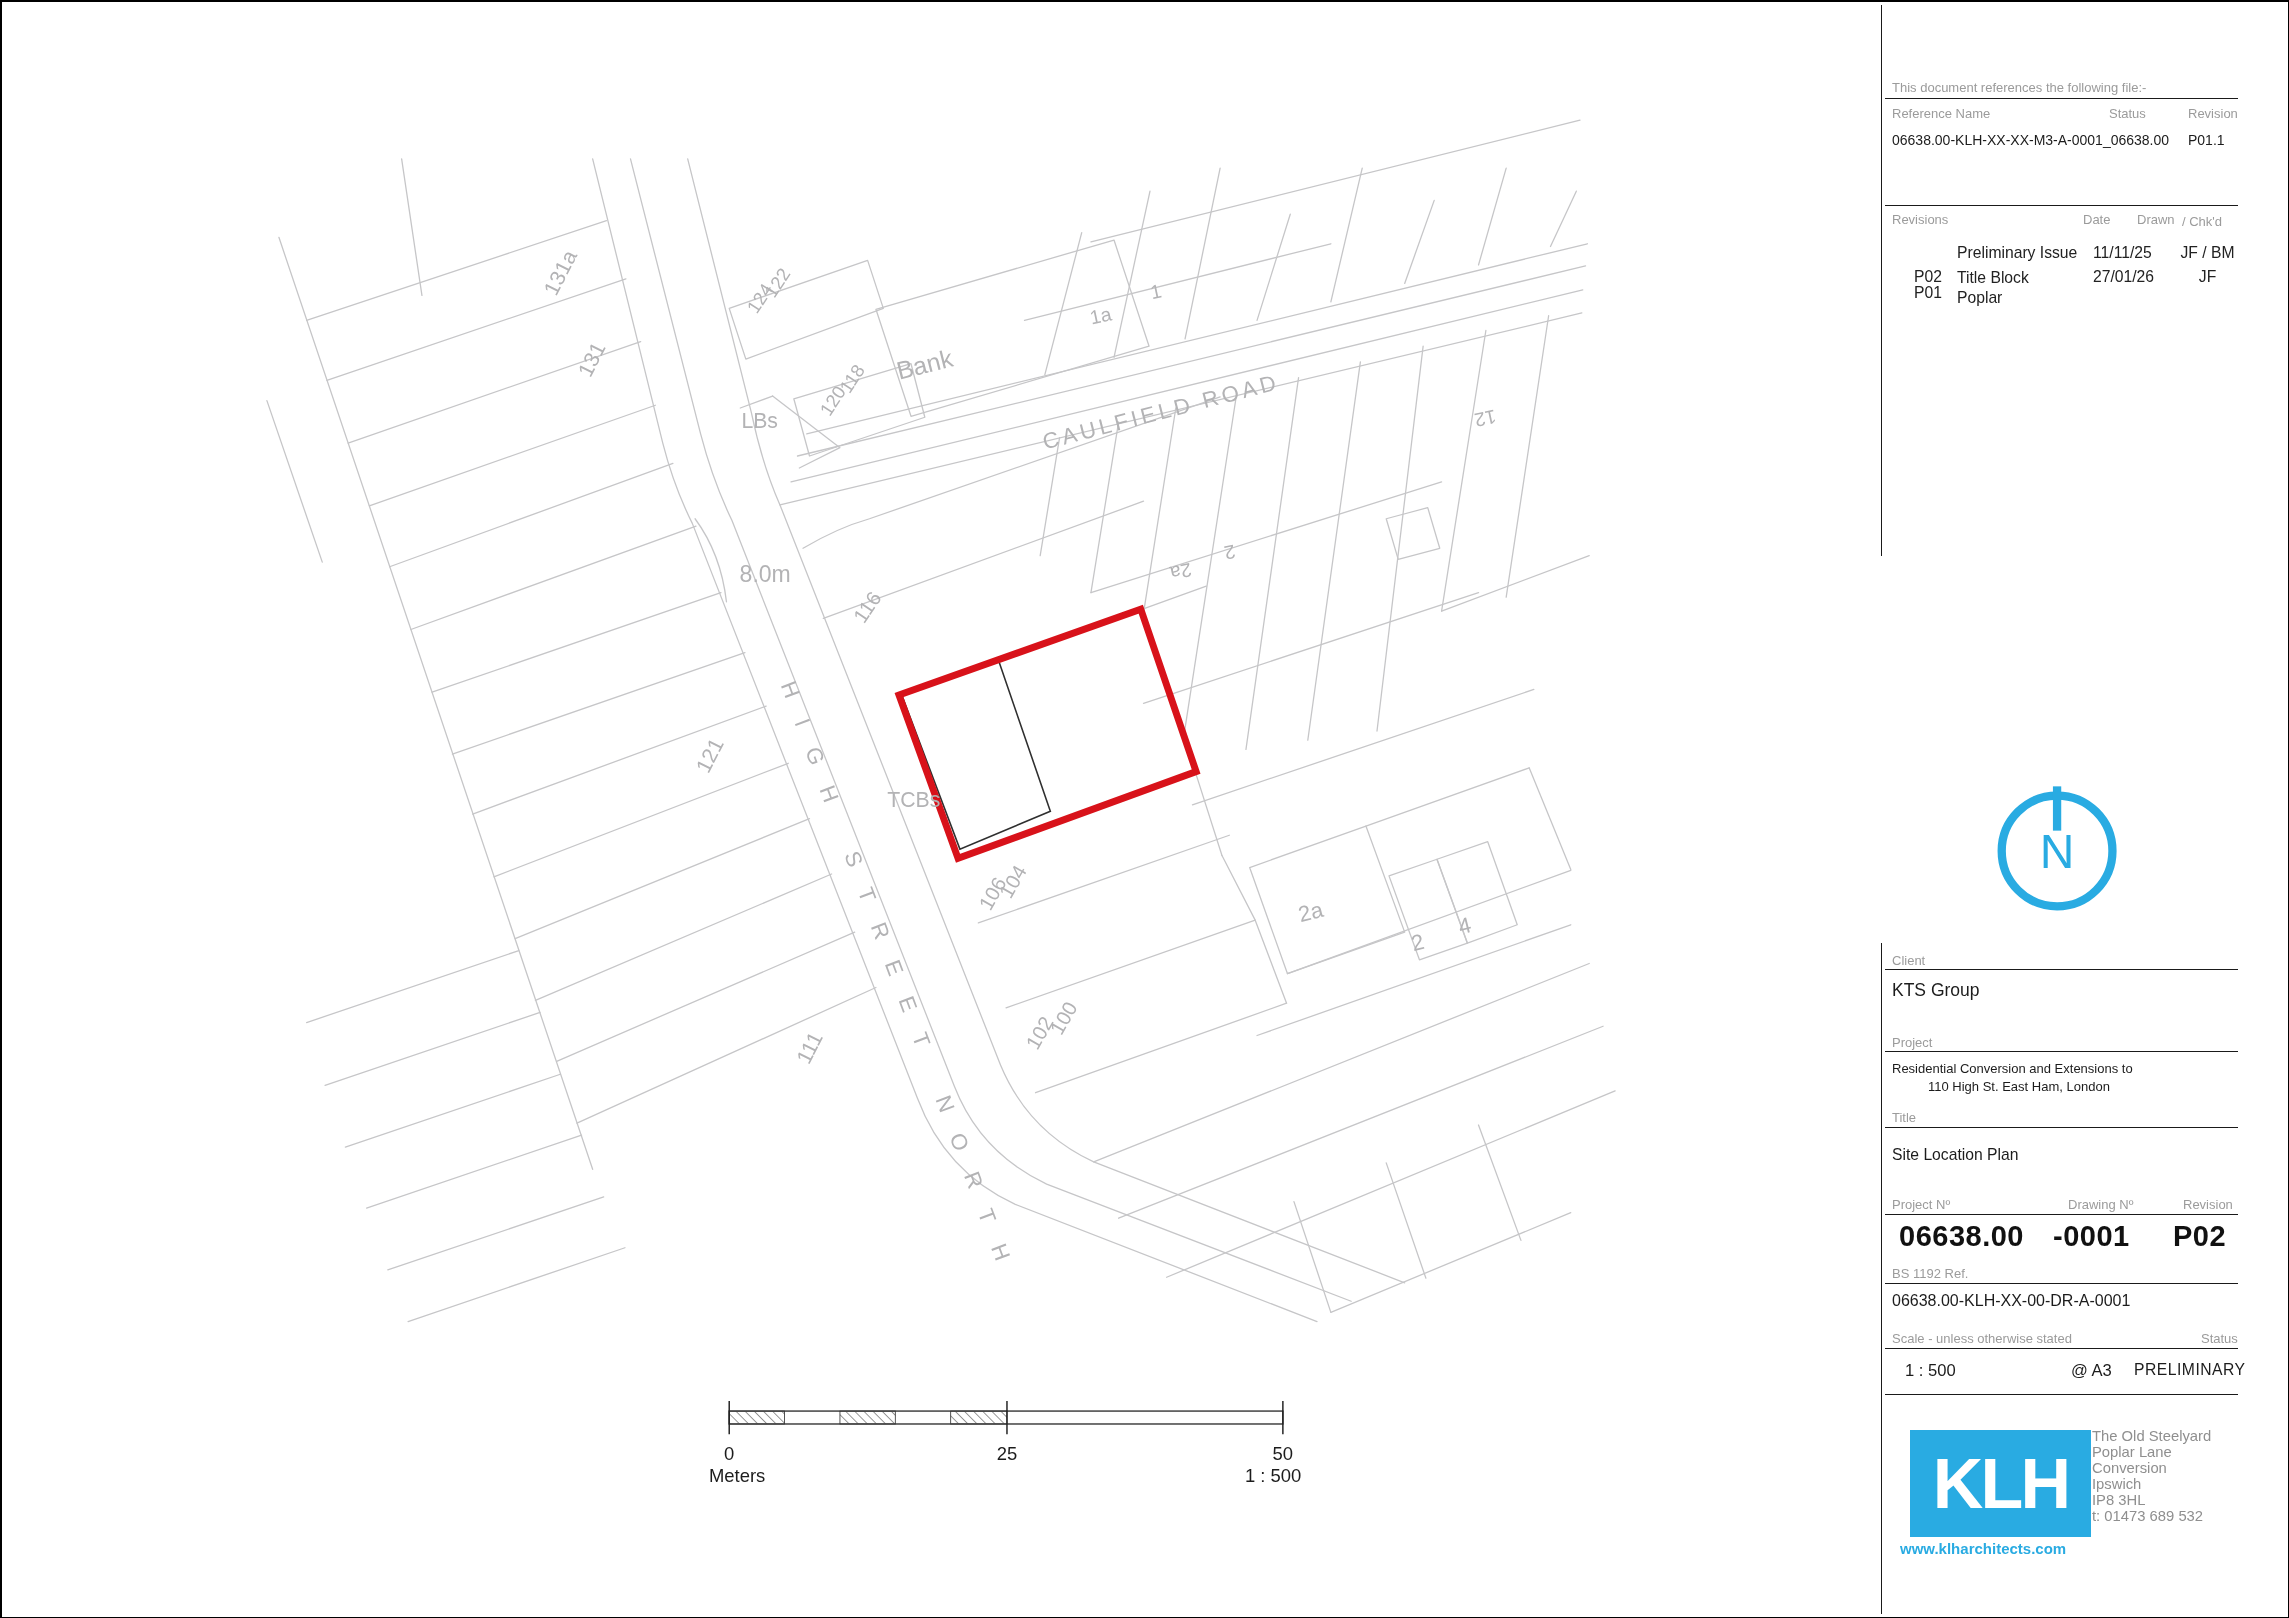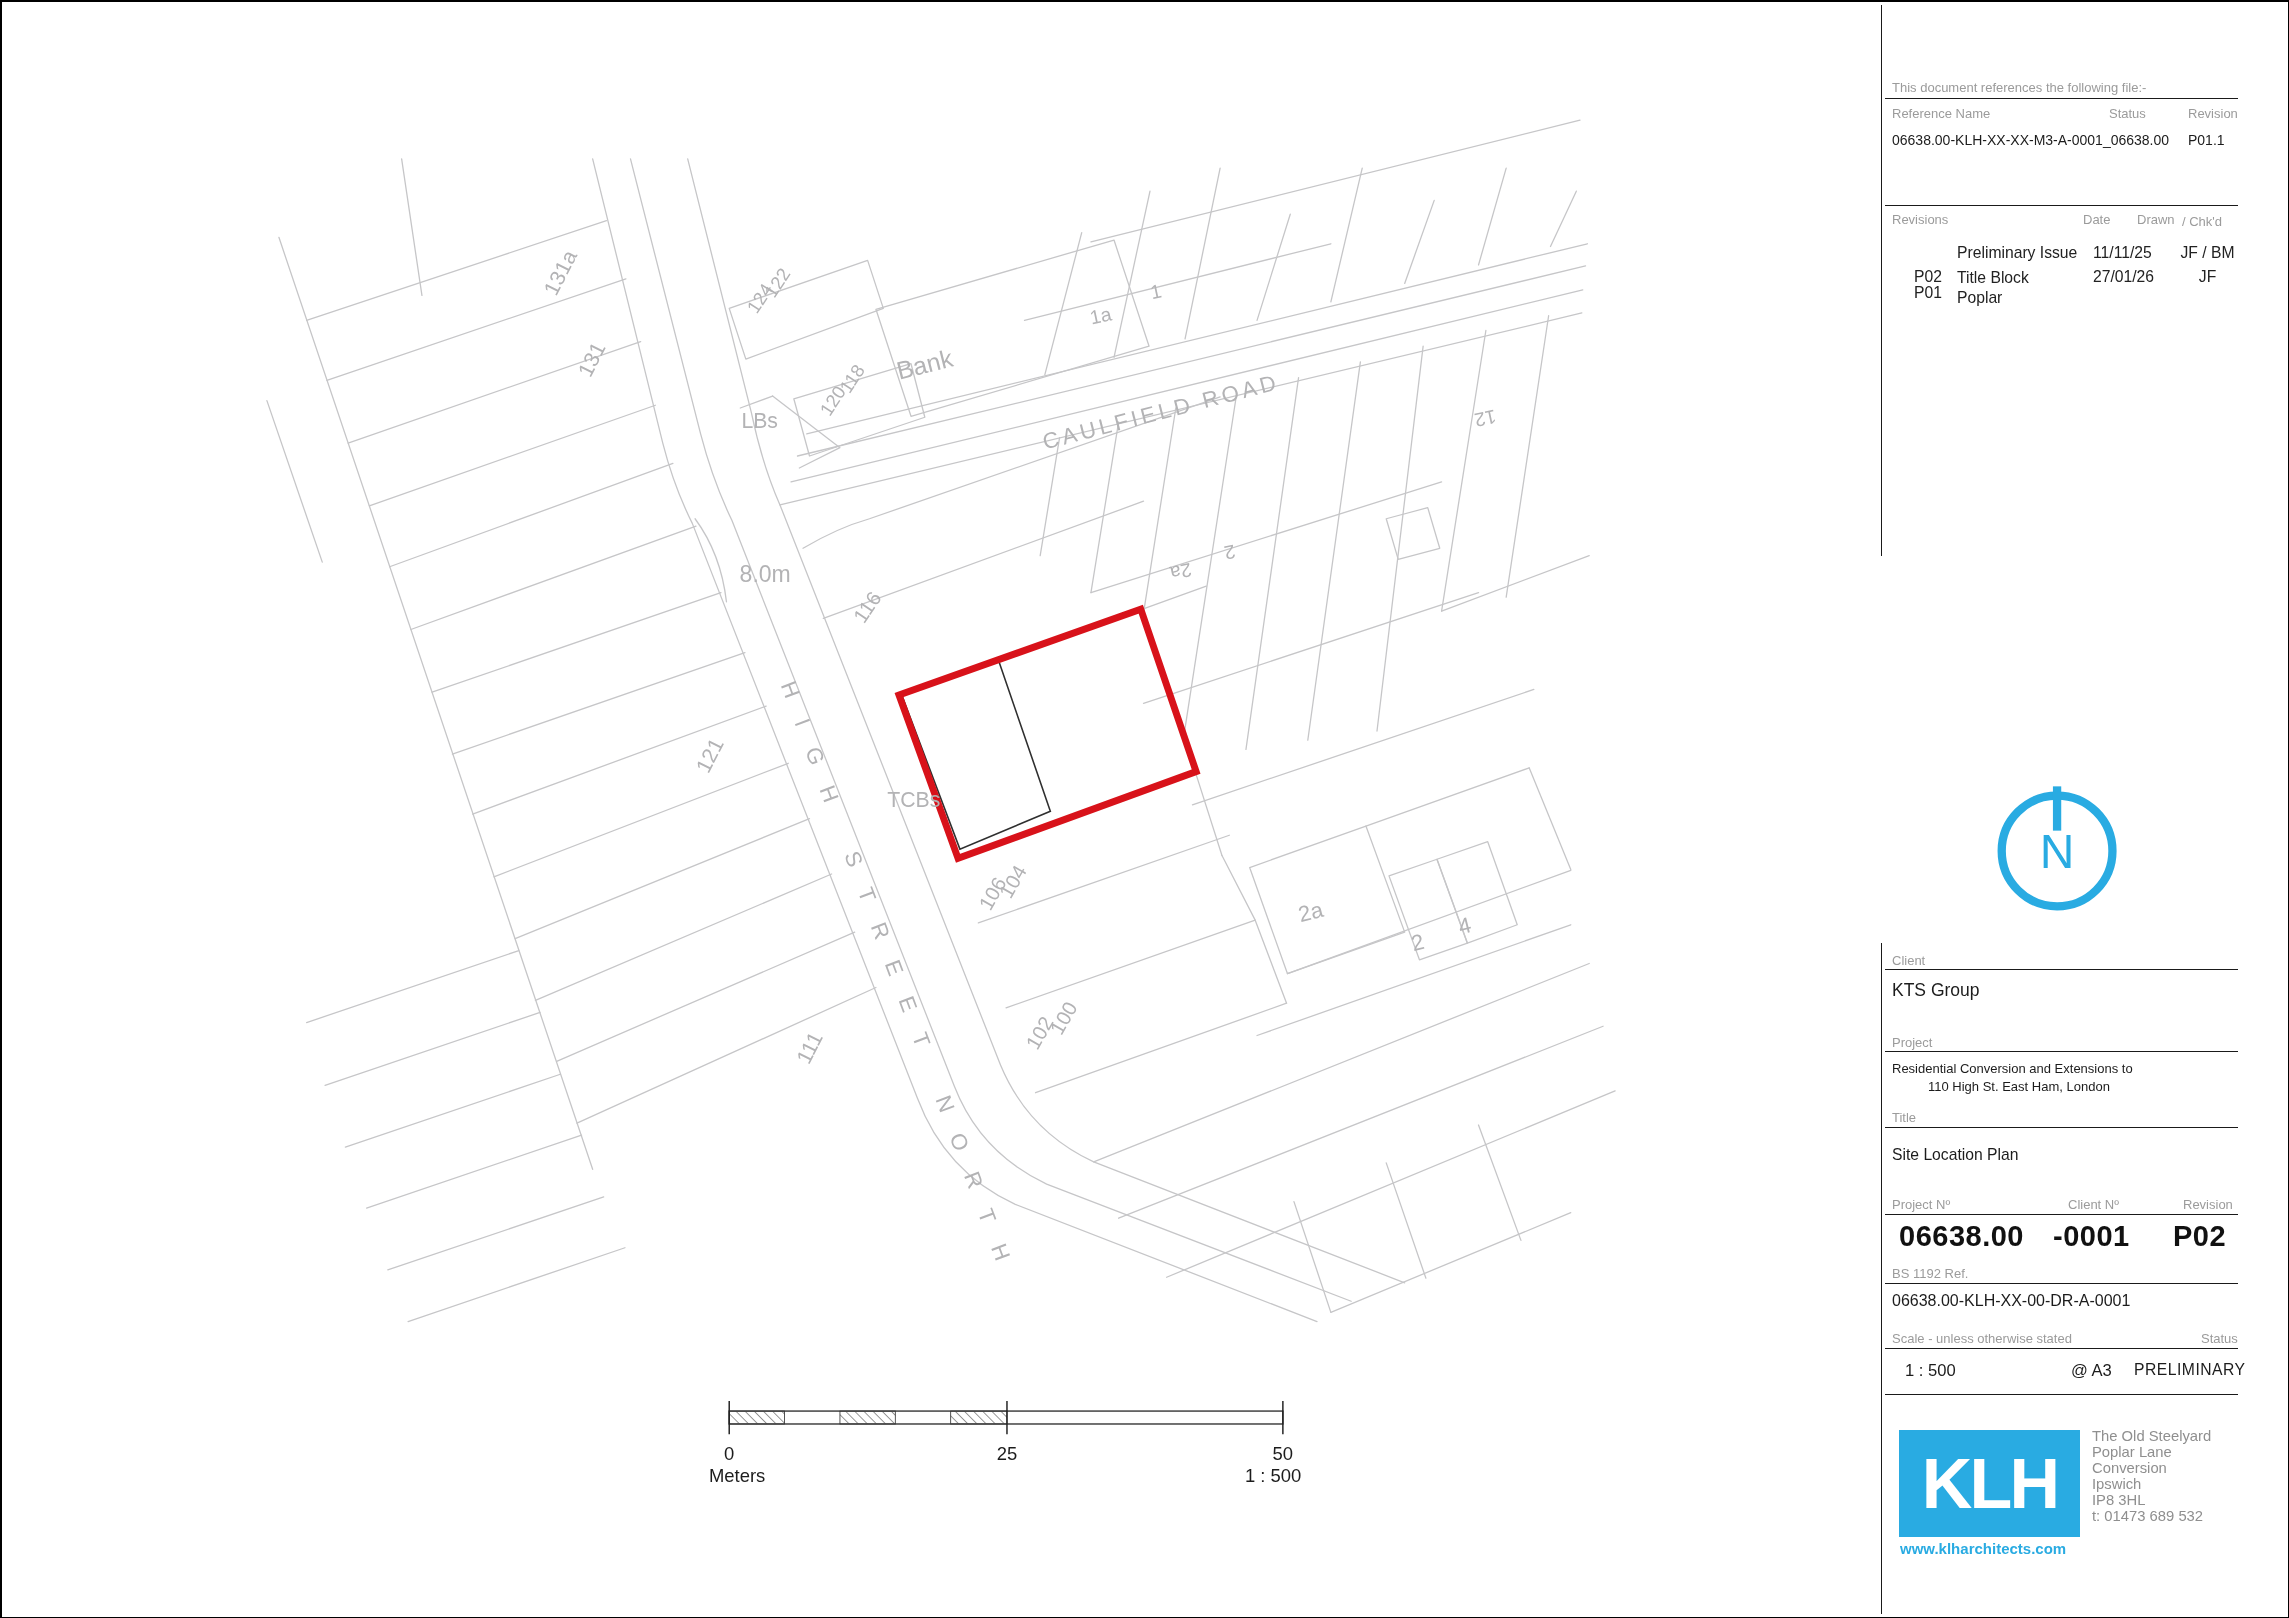--- a/index.html
+++ b/index.html
@@ -227,40 +227,40 @@
   <div class="lbl" style="left:1890px;top:1033px;">Project</div>
   <div class="rule" style="top:1049px;"></div>
   <div class="val proj-val" style="left:1890px;top:1058px;">Residential Conversion and Extensions to</div>
   <div class="val proj-val" style="left:1890px;top:1076px;margin-left:36px;">110 High St. East Ham, London</div>
 
   <div class="lbl" style="left:1890px;top:1108px;">Title</div>
   <div class="rule" style="top:1125px;"></div>
   <div class="val" style="left:1890px;top:1144px;">Site Location Plan</div>
 
   <div class="lbl" style="left:1890px;top:1195px;">Project Nº</div>
-  <div class="lbl" style="left:2066px;top:1195px;">Client Nº</div>
+  <div class="lbl" style="left:2066px;top:1195px;">Drawing Nº</div>
   <div class="lbl" style="left:2181px;top:1195px;">Revision</div>
   <div class="rule" style="top:1212px;"></div>
   <div class="big-num" style="left:1897px;">06638.00</div>
   <div class="big-num" style="left:2051px;">-0001</div>
   <div class="big-num" style="left:2171px;">P02</div>
 
   <div class="lbl" style="left:1890px;top:1264px;">BS 1192 Ref.</div>
   <div class="rule" style="top:1281px;"></div>
   <div class="val" style="left:1890px;top:1290px;font-size:16px;">06638.00-KLH-XX-00-DR-A-0001</div>
 
   <div class="lbl" style="left:1890px;top:1329px;">Scale - unless otherwise stated</div>
   <div class="lbl" style="left:2199px;top:1329px;">Status</div>
   <div class="rule" style="top:1346px;"></div>
   <div class="val" style="left:1903px;top:1359px;font-size:16.6px;">1 : 500</div>
   <div class="val" style="left:2069px;top:1359px;font-size:16.6px;">@ A3</div>
   <div class="val status-val" style="left:2132px;top:1359px;">PRELIMINARY</div>
   <div class="rule" style="top:1392px;"></div>
 
-  <div class="logo-box" style="background:#29abe2;">
+  <div class="logo-box" style="background:#29abe2;margin-left:11px;">
     <span class="logo-text">KLH</span>
   </div>
   <div class="website" style="color:#29abe2;">www.klharchitects.com</div>
   <div class="address">
     <div>The Old Steelyard</div>
     <div>Poplar Lane</div>
     <div>Conversion</div>
     <div>Ipswich</div>
     <div>IP8 3HL</div>
     <div>t: 01473 689 532</div>

